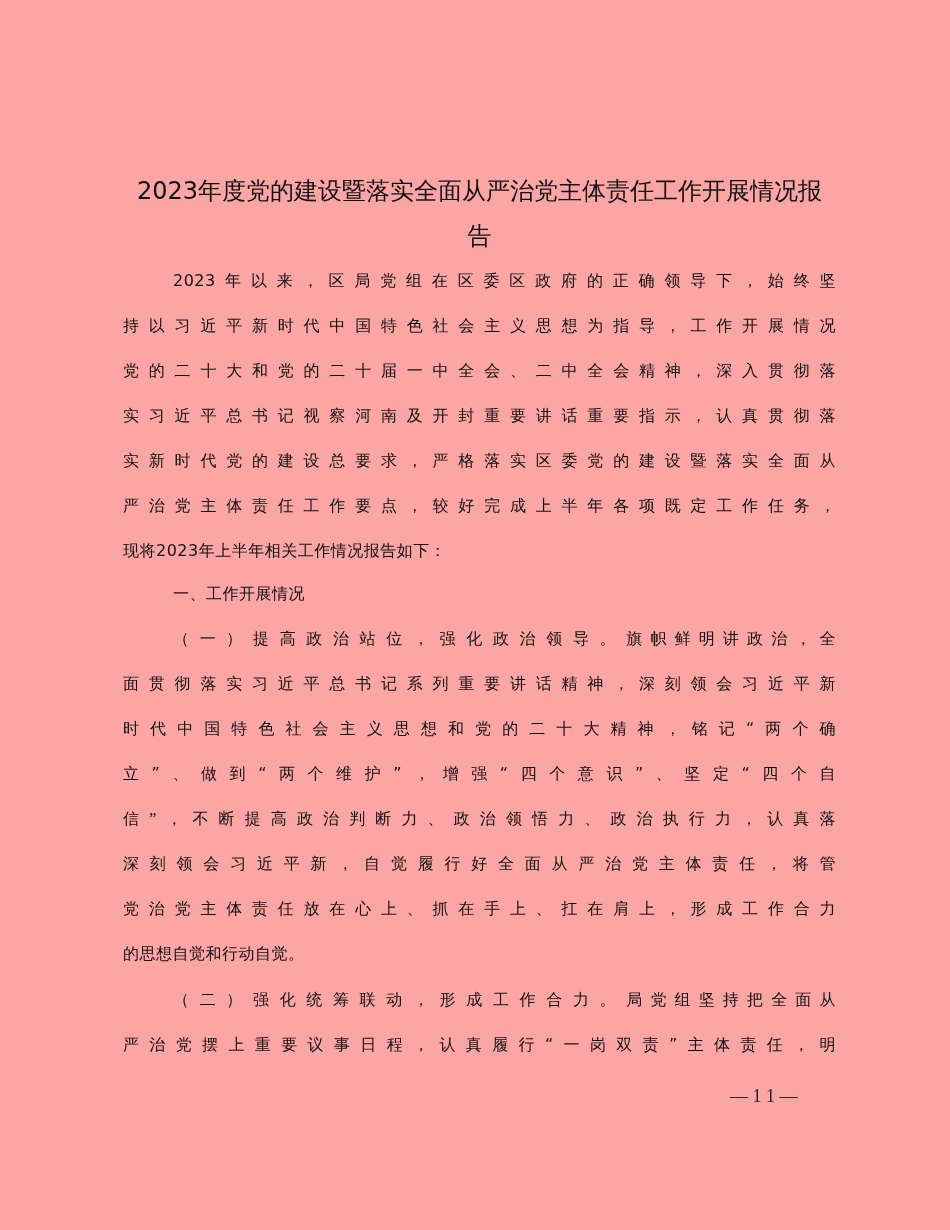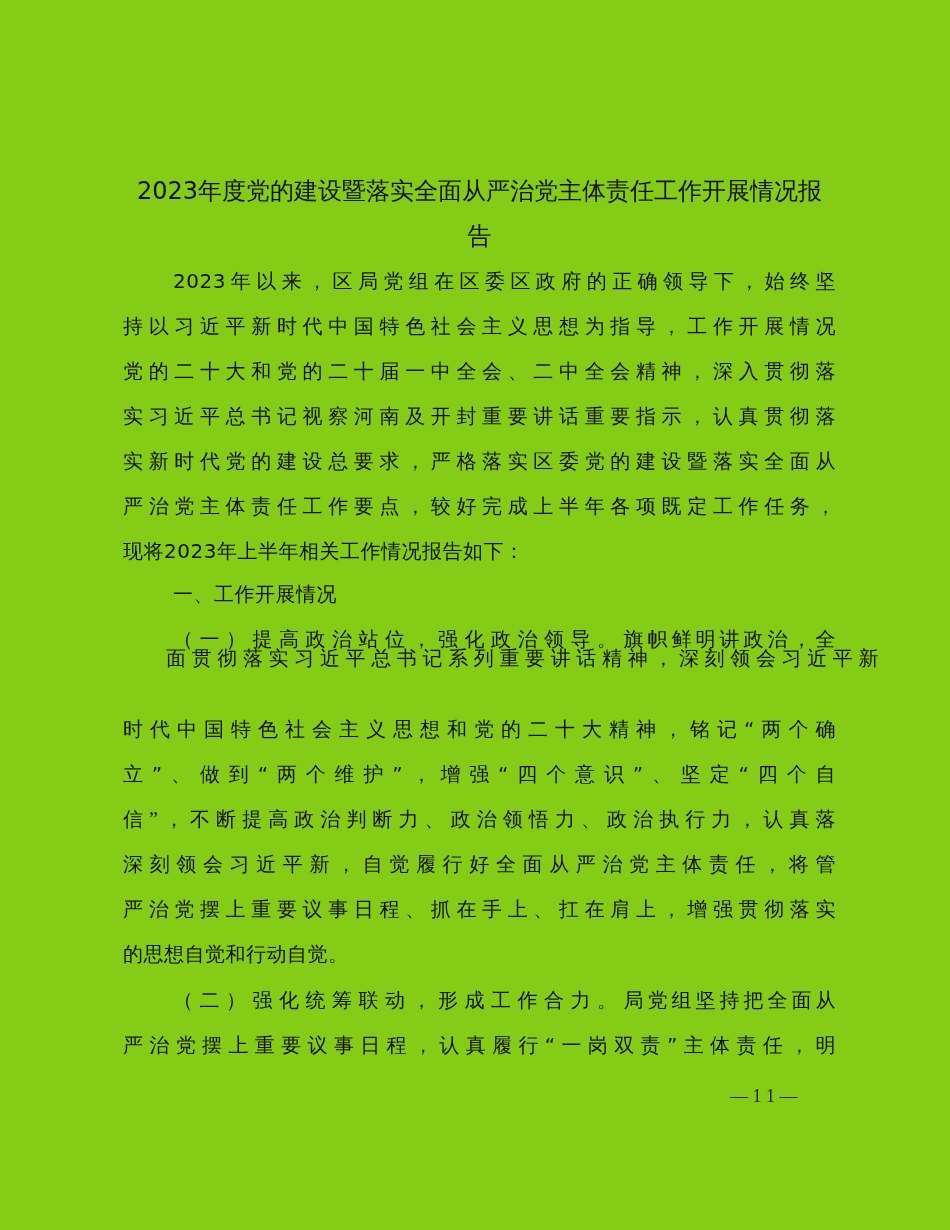--- a/index.html
+++ b/index.html
@@ -13,37 +13,37 @@
       position: relative;
       overflow: hidden;
       font-family: "DejaVu Sans", "Liberation Sans", sans-serif;
       color: #111111;
     }
     .page {
       position: absolute;
       left: 0; top: 0;
       width: 950px;
       height: 1230px;
-      background: #84cc16;
+      background: #fca5a5;
     }
     .title-line {
       position: absolute;
       left: 123px;
       width: 713px;
       text-align: center;
       font-size: 24px;
       line-height: 30px;
       white-space: nowrap;
       letter-spacing: 0px;
     }
     .line {
       position: absolute;
       left: 123px;
       width: 713px;
-      font-size: 20px;
+      font-size: 16px;
       line-height: 30px;
       white-space: nowrap;
       letter-spacing: 0.5px;
       text-align: justify;
       text-align-last: justify;
     }
     .line.last {
       text-align-last: left;
     }
     .line.indent {
@@ -79,26 +79,26 @@
   <div class="line" style="top:446px;">实新时代党的建设总要求，严格落实区委党的建设暨落实全面从</div>
   <div class="line" style="top:401px;">实习近平总书记视察河南及开封重要讲话重要指示，认真贯彻落</div>
   <div class="line" style="top:491px;">严治党主体责任工作要点，较好完成上半年各项既定工作任务，</div>
   <div class="line last" style="top:536px;">现将2023年上半年相关工作情况报告如下：</div>
 
   <div class="line indent last" style="top:579px;">一、工作开展情况</div>
 
   <div class="line indent" style="top:624px;">
     <span class="kaiti">（一）提高政治站位，强化政治领导。</span><span>旗帜鲜明讲政治，全</span>
   </div>
-  <div class="line" style="top:643px;margin-left:43px;">面贯彻落实习近平总书记系列重要讲话精神，深刻领会习近平新</div>
+  <div class="line" style="top:669px;">面贯彻落实习近平总书记系列重要讲话精神，深刻领会习近平新</div>
   <div class="line" style="top:714px;">时代中国特色社会主义思想和党的二十大精神，铭记“两个确</div>
   <div class="line" style="top:759px;">立”、做到“两个维护”，增强“四个意识”、坚定“四个自</div>
   <div class="line" style="top:804px;font-family:Liberation Serif, serif;">信”，不断提高政治判断力、政治领悟力、政治执行力，认真落</div>
   <div class="line" style="top:849px;">深刻领会习近平新，自觉履行好全面从严治党主体责任，将管</div>
-  <div class="line" style="top:894px;">严治党摆上重要议事日程、抓在手上、扛在肩上，增强贯彻落实</div>
+  <div class="line" style="top:894px;">党治党主体责任放在心上、抓在手上、扛在肩上，形成工作合力</div>
   <div class="line last" style="top:939px;">的思想自觉和行动自觉。</div>
 
   <div class="line indent" style="top:985px;">
     <span class="kaiti">（二）强化统筹联动，形成工作合力。</span><span>局党组坚持把全面从</span>
   </div>
   <div class="line" style="top:1030px;">严治党摆上重要议事日程，认真履行“一岗双责”主体责任，明</div>
 
   <div class="page-number">— 1 1 —</div>
 </div>
 

